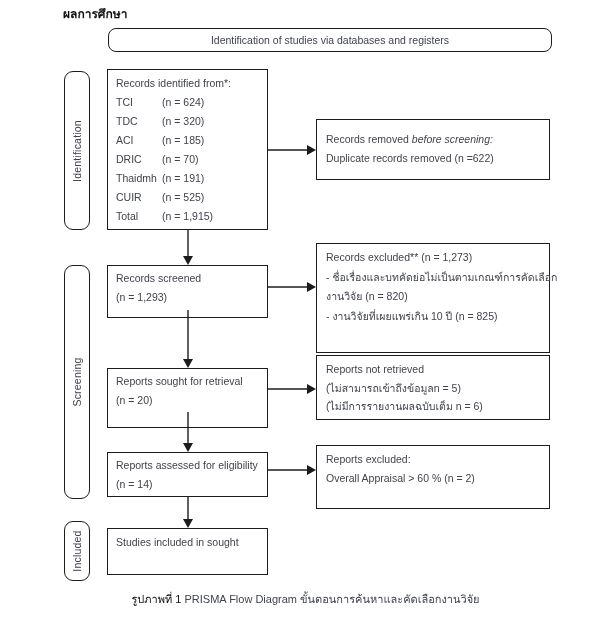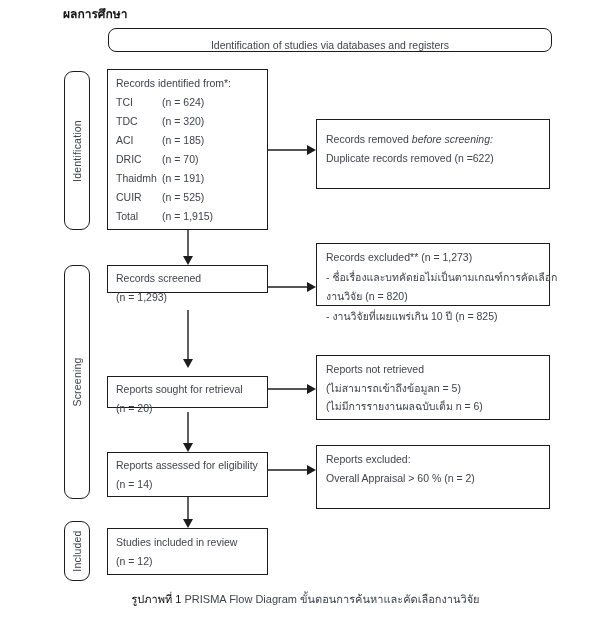--- a/index.html
+++ b/index.html
@@ -12,42 +12,42 @@
   .heading {
     position:absolute; left:63px; top:4px; font-size:12px; font-weight:bold;
     color:var(--heading,#111);
   }
   .box {
     position:absolute; border:1px solid var(--border,#1c1c1c); background:#fff;
   }
   .line { white-space:nowrap; line-height:19px; }
   .banner {
     left:108px; top:28px; width:444px; height:24px; border-radius:8px;
-    display:flex; align-items:flex-end; justify-content:center;
+    display:flex; align-items:center; justify-content:center;
   }
   .stage {
     border-radius:9px; display:flex; align-items:center; justify-content:center;
   }
   .stage span { transform:rotate(-90deg); white-space:nowrap; letter-spacing:.2px; }
   .stage-identification { left:64px; top:71px; width:26px; height:159px; }
   .stage-screening     { left:64px; top:265px; width:26px; height:234px; }
   .stage-included      { left:64px; top:521px; width:26px; height:60px; }
 
   .box-identified { left:107px; top:69px; width:161px; height:161px; padding:4px 0 0 8px; }
   .id-title { line-height:19px; white-space:nowrap; }
   .id-row { display:flex; line-height:19px; white-space:nowrap; }
   .id-row .src { width:46px; }
 
-  .box-screened  { left:107px; top:265px; width:161px; height:28px; padding:3px 0 0 8px; }
-  .box-sought    { left:107px; top:368px; width:161px; height:32px; padding:3px 0 12px 8px;margin-top:8px; }
+  .box-screened  { left:107px; top:265px; width:161px; height:53px; padding:3px 0 0 8px; }
+  .box-sought    { left:107px; top:368px; width:161px; height:60px; padding:3px 0 12px 8px; }
   .box-assessed  { left:107px; top:452px; width:161px; height:45px; padding:3px 0 0 8px; }
   .box-included  { left:107px; top:528px; width:161px; height:47px; padding:4px 0 0 8px; }
 
-  .box-removed         { left:316px; top:119px; width:234px; height:70px; padding:10px 0 0 9px; }
-  .box-excluded        { left:316px; top:243px; width:234px; height:63px; padding:4px 0 12px 9px; }
+  .box-removed         { left:316px; top:119px; width:234px; height:61px; padding:10px 0 0 9px; }
+  .box-excluded        { left:316px; top:243px; width:234px; height:110px; padding:4px 0 12px 9px; }
   .box-excluded .line  { line-height:19.5px; }
   .box-notretrieved        { left:316px; top:355px; width:234px; height:65px; padding:4px 0 0 9px; }
   .box-notretrieved .line  { line-height:18.5px; }
   .box-reportsexcluded { left:316px; top:445px; width:234px; height:64px; padding:4px 0 0 9px; }
 
   .caption {
     position:absolute; left:0; top:590px; width:611px; text-align:center; font-size:11px;
   }
   .caption .b { font-weight:normal; color:var(--heading,#111); }
 
@@ -118,22 +118,21 @@
     <div class="line">Reports sought for retrieval</div>
     <div class="line">(n = 20)</div>
   </div>
 
   <div class="box box-assessed">
     <div class="line">Reports assessed for eligibility</div>
     <div class="line">(n = 14)</div>
   </div>
 
   <div class="box box-included">
-    <div class="line">Studies included in review</div>
-    <div class="line">(n = 12)</div>
+    <div class="line">Studies included in sought</div>
   </div>
 
   <div class="box box-removed">
     <div class="line"><span>Records removed </span><i>before screening:</i></div>
     <div class="line">Duplicate records removed (n =622)</div>
   </div>
 
   <div class="box box-excluded">
     <div class="line">Records excluded** (n = 1,273)</div>
     <div class="line">- ชื่อเรื่องและบทคัดย่อไม่เป็นตามเกณฑ์การคัดเลือก</div>

